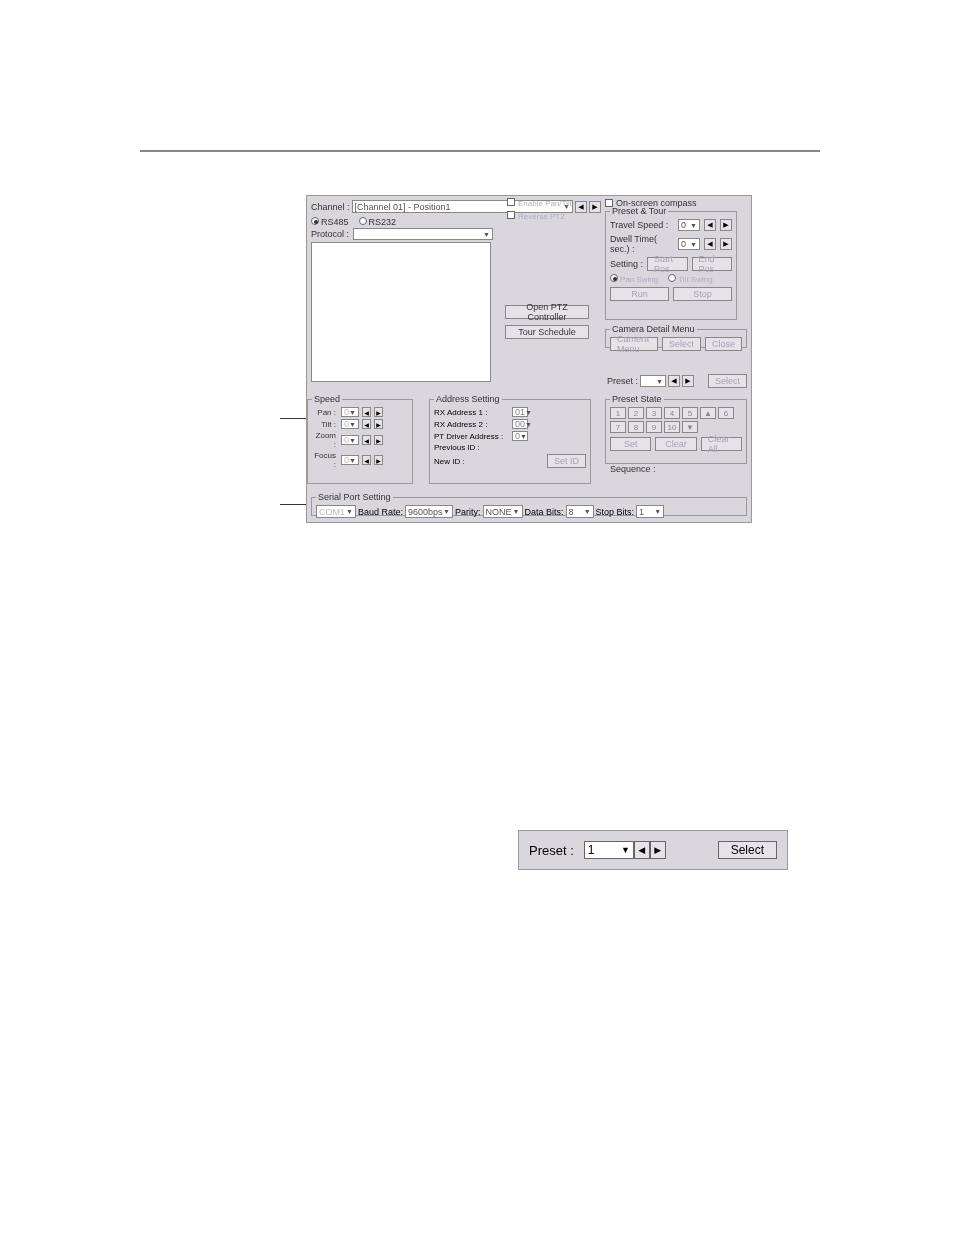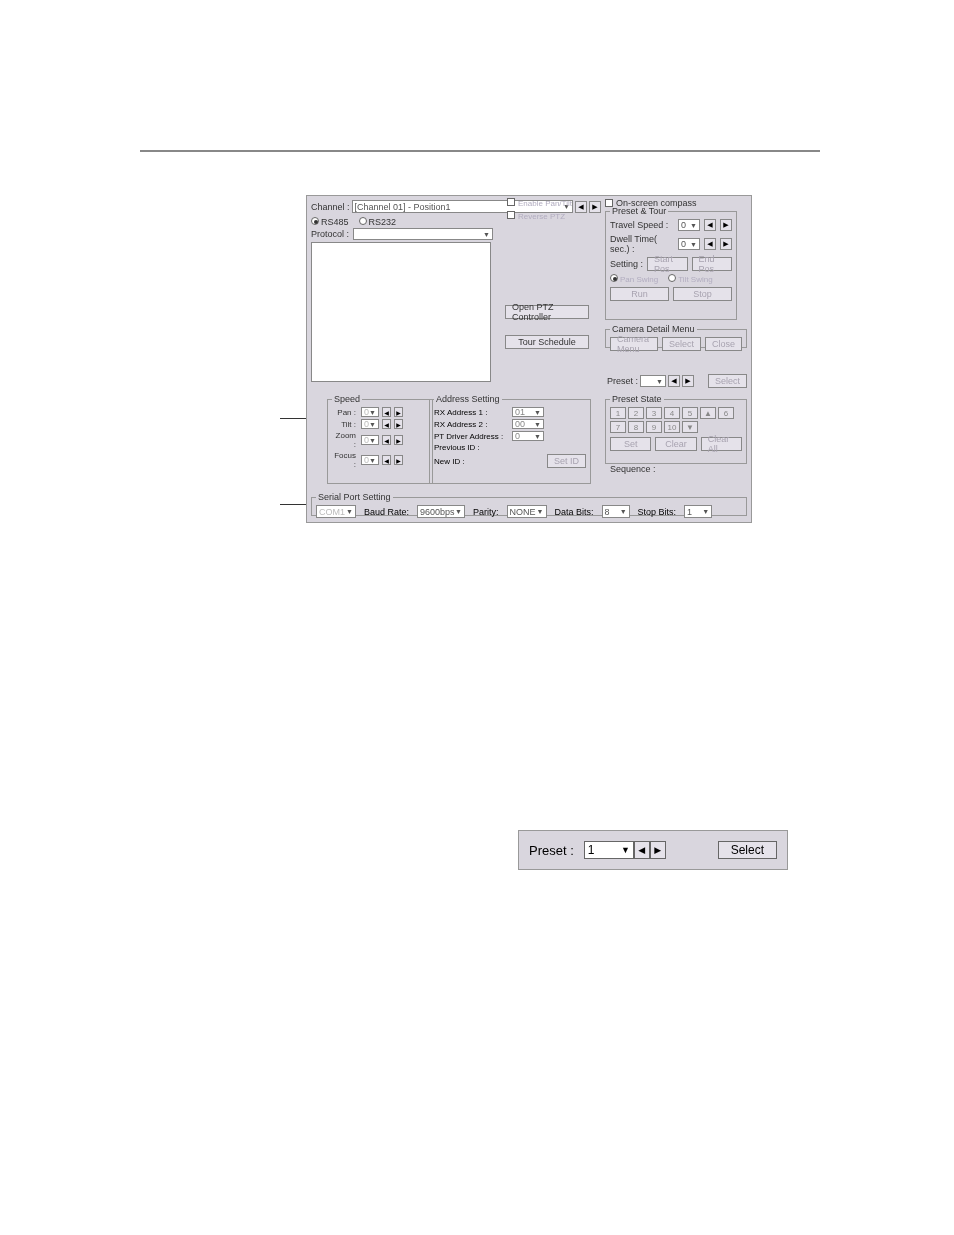--- a/index.html
+++ b/index.html
@@ -20,30 +20,30 @@
   .chk { display: inline-block; width: 8px; height: 8px; border: 1px solid #666; background: #fff; margin-right: 3px; }
 
   .proto-big { position: absolute; left: 4px; top: 46px; width: 180px; height: 140px; background: #fff; border: 1px solid #888; }
 
   .btn { display: inline-flex; align-items: center; justify-content: center; background: #e5e2ea; border: 1px solid #888; height: 14px; padding: 0 6px; font-size: 9px; color: #333; }
   .btn.dis { color: #a8a3b0; }
 
   fieldset { border: 1px solid #999; margin: 0; padding: 3px 4px 4px 4px; font-size: 9px; }
   legend { font-size: 9px; padding: 0 2px; color: #333; }
 
-  .fs-speed { position: absolute; left: 20px; top: 198px; width: 106px; height: 90px; }
+  .fs-speed { position: absolute; left: 0; top: 198px; width: 106px; height: 90px; }
   .fs-addr  { position: absolute; left: 122px; top: 198px; width: 162px; height: 90px; }
   .fs-serial{ position: absolute; left: 4px; top: 296px; width: 436px; height: 24px; }
 
   .fs-preset-tour { position: absolute; left: 298px; top: 10px; width: 132px; height: 114px; }
   .fs-camera-menu { position: absolute; left: 298px; top: 128px; width: 142px; height: 24px; }
   .fs-preset-state{ position: absolute; left: 298px; top: 198px; width: 142px; height: 70px; }
 
   .col-mid  { position: absolute; left: 198px; top: 104px; width: 90px; }
-  .col-mid .btn { width: 84px; margin-bottom: 16px; }
+  .col-mid .btn { width: 84px; margin-bottom: 6px; text-align: center; }
 
   .preset-row { position: absolute; left: 300px; top: 178px; width: 140px; display: flex; align-items: center; gap: 2px; }
 
   .stack-btns { display: flex; gap: 2px; flex-wrap: wrap; }
   .sqbtn { display: inline-flex; align-items: center; justify-content: center; width: 16px; height: 12px; background: #e5e2ea; border: 1px solid #888; font-size: 8px; color: #888; }
 
   
   .callout { position: absolute; background: #333; height: 1px; }
 
   
@@ -61,23 +61,23 @@
   .chk-col { position:absolute; left:200px; top:2px; display:flex; flex-direction:column; gap:3px;}
   .chk-top { position:absolute; left:298px; top:2px; display:flex; align-items:center; }
 
   .spd-row { display:flex; align-items:center; gap:3px; margin-bottom:2px;}
   .spd-row .lab { width:26px; text-align:right; padding-right:2px; color:#333; font-size:8px;}
   .spd-row .drop { width:18px; height:10px; color:#bbb;}
   .spd-row .arrowbtn { width:9px; height:10px; font-size:6px;}
 
   .addr-row { display:flex; align-items:center; gap:4px; margin-bottom:2px; font-size:8px;}
   .addr-row .lab { width:74px; }
-  .addr-row .drop { width:32px; height:10px; color:#888;}
-
-  .sp-inner { display:flex; align-items:center; gap:8px;}
+  .addr-row .drop { width:16px; height:10px; color:#888;}
+
+  .sp-inner { display:flex; align-items:center; gap:2px;}
   .sp-inner .lab { font-size:9px; }
   .sp-inner .drop { height:13px; }
 </style>
 </head>
 <body>
 
 <div class="page">
   <div class="hr"></div>
 
   <div class="callout" style="left:280px; top:418px; width:26px;"></div>

